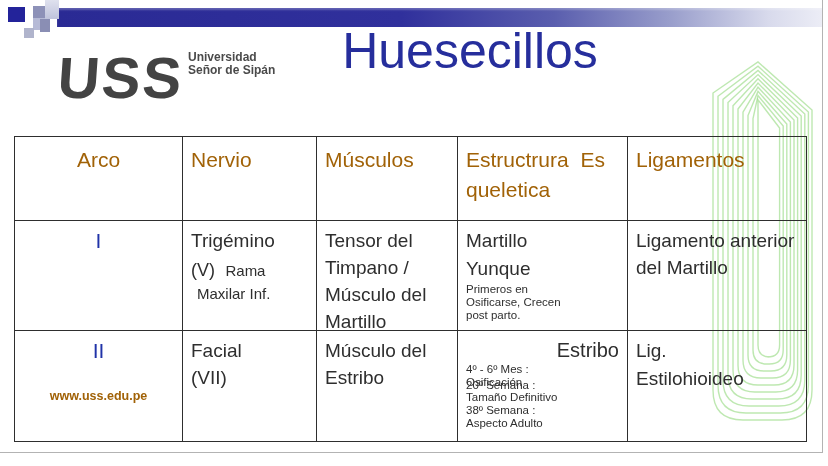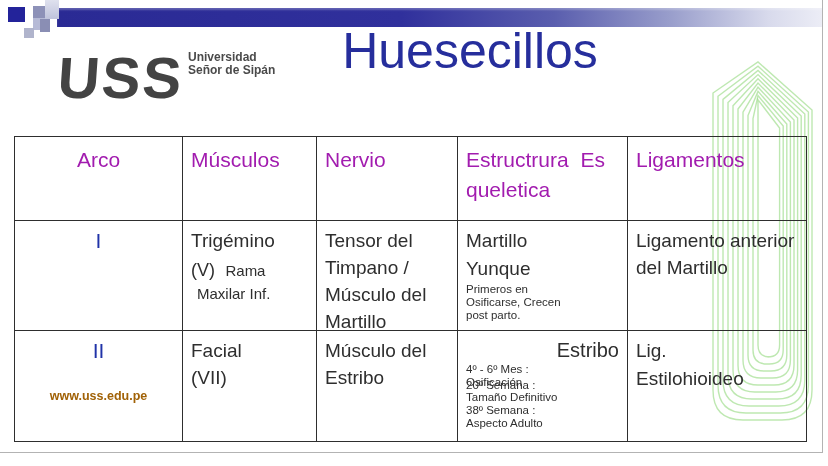--- a/index.html
+++ b/index.html
@@ -50,21 +50,21 @@
     display:grid;
     grid-template-columns:168px 134px 141px 170px 179px;
     grid-template-rows:84px 110px 111px;
     border-top:1.5px solid #2e2e2e; border-left:1.5px solid #2e2e2e;
   }
   .cell {
     box-sizing:border-box; background:transparent; overflow:hidden;
     border-right:1.5px solid #2e2e2e; border-bottom:1.5px solid #2e2e2e;
     padding:6px 8px 4px 8px; color:#2e2e2e;
   }
-  .hdr   { color:#a21caf; font-size:21px; line-height:30px; padding-top:8px; }
+  .hdr   { color:#a16207; font-size:21px; line-height:30px; padding-top:8px; }
   .center{ text-align:center; }
   .wide-space { word-spacing:6px; }
   .arco  { color:#2033a8; font-size:21px; padding-top:8px; }
   .main  { font-size:19px; line-height:27px; }
   .sub16 { font-size:16px; line-height:24px; }
   .sub15 { font-size:15px; line-height:22px;padding-left:6px; }
   .paren { font-size:18px; }
   .note  { font-size:11.5px; line-height:13px; margin-top:0; }
   .gap   { margin-top:4px; }
   .estribo-main { font-size:20px; line-height:26px;text-align:right; }
@@ -108,22 +108,22 @@
   <div class="logo-org">
     <div>Universidad</div>
     <div>Señor de Sipán</div>
   </div>
 
   <div class="page-title">Huesecillos</div>
 
   <div class="tbl">
 
     <div class="cell hdr center">Arco</div>
+    <div class="cell hdr">Nervio</div>
     <div class="cell hdr">Músculos</div>
-    <div class="cell hdr">Nervio</div>
     <div class="cell hdr">
       <div class="wide-space">Estructrura Es</div>
       <div>queletica</div>
     </div>
     <div class="cell hdr">Ligamentos</div>
 
     <div class="cell arco center">I</div>
     <div class="cell">
       <div class="main">Trigémino</div>
       <div class="sub16 gap">

